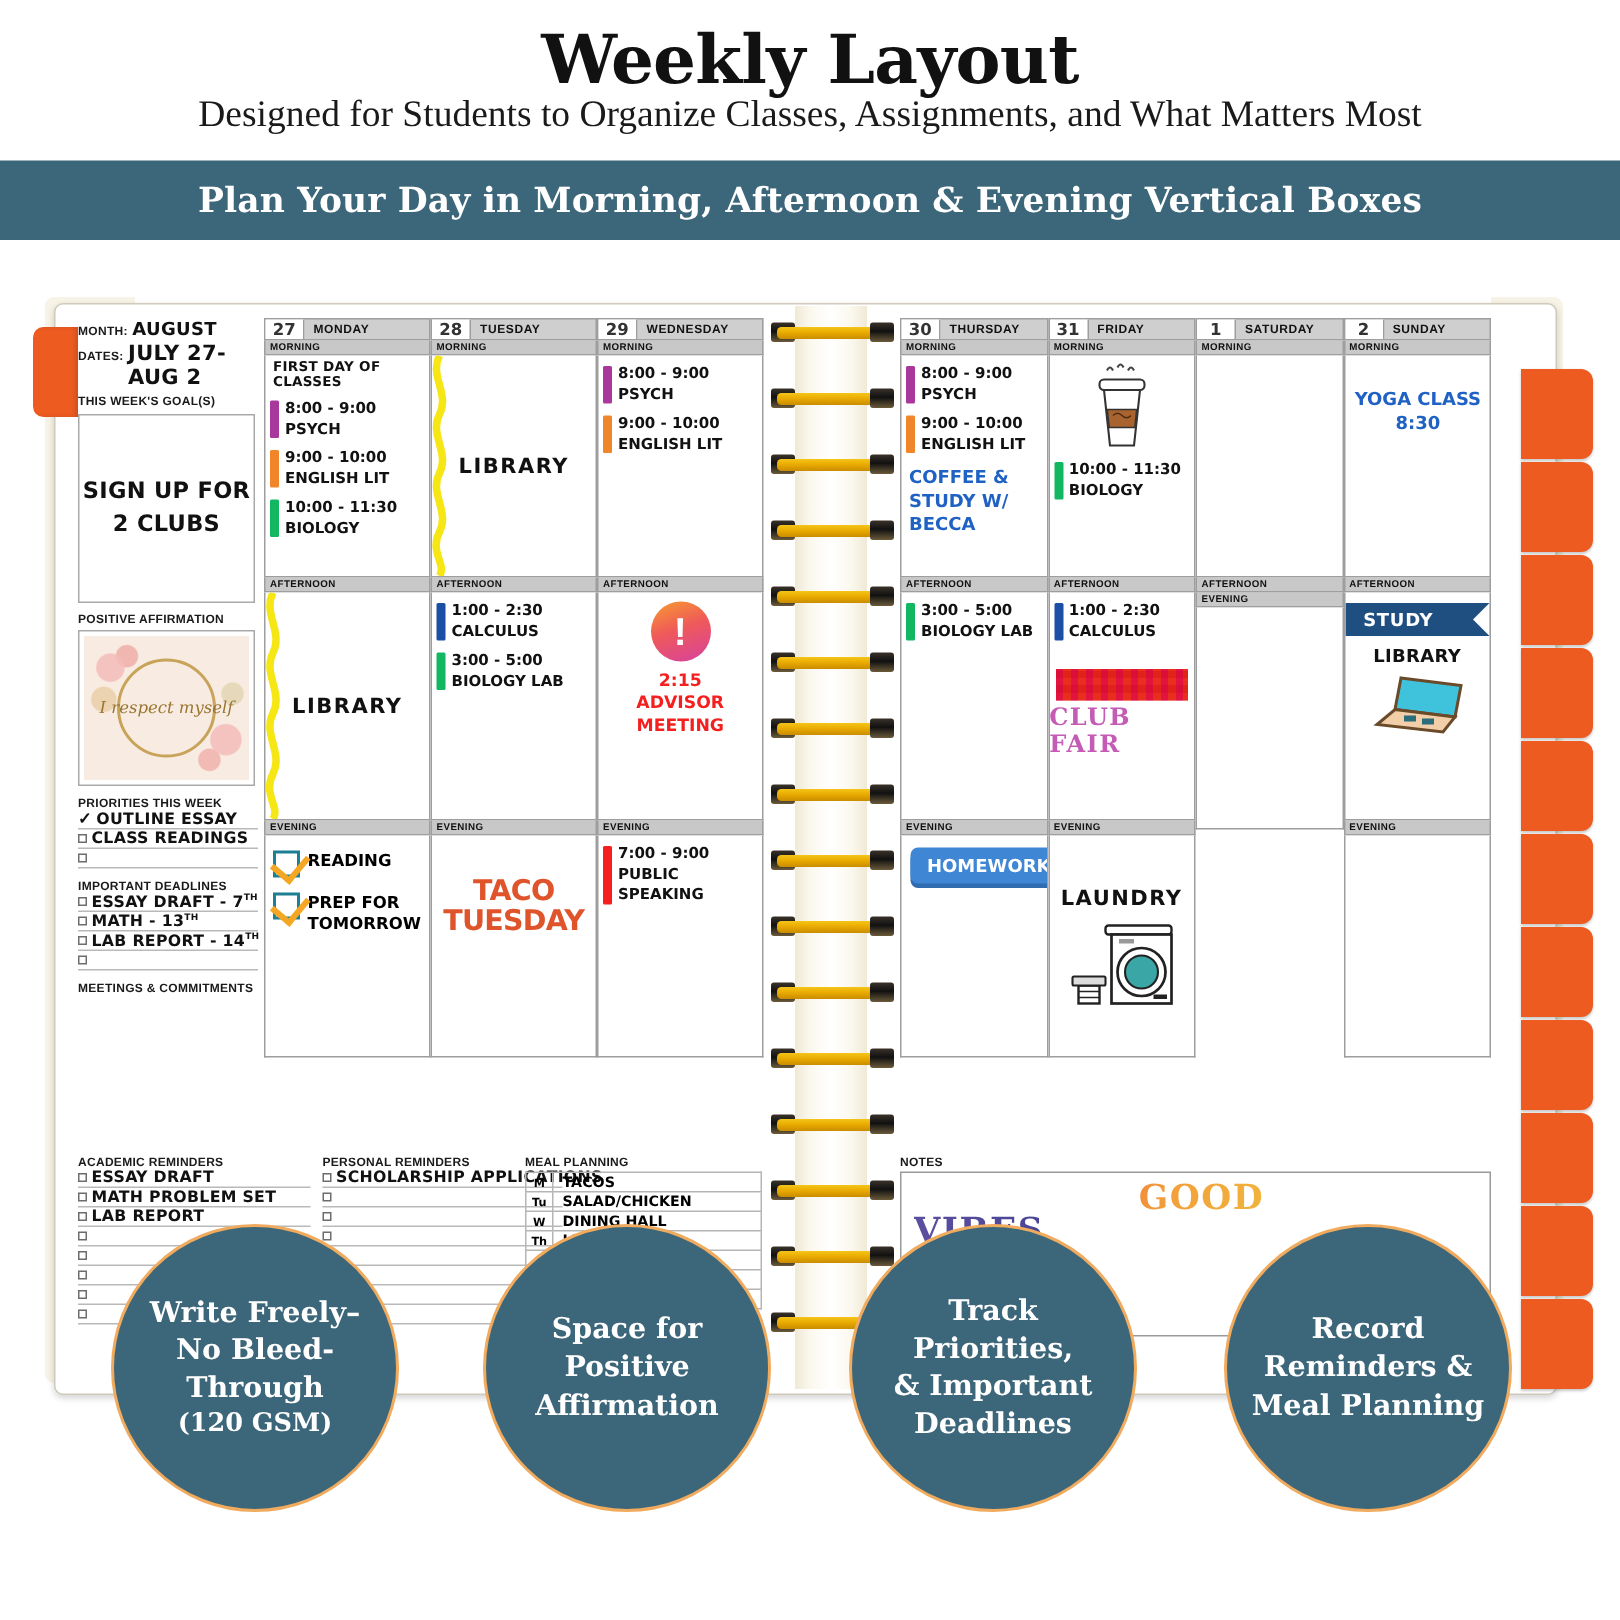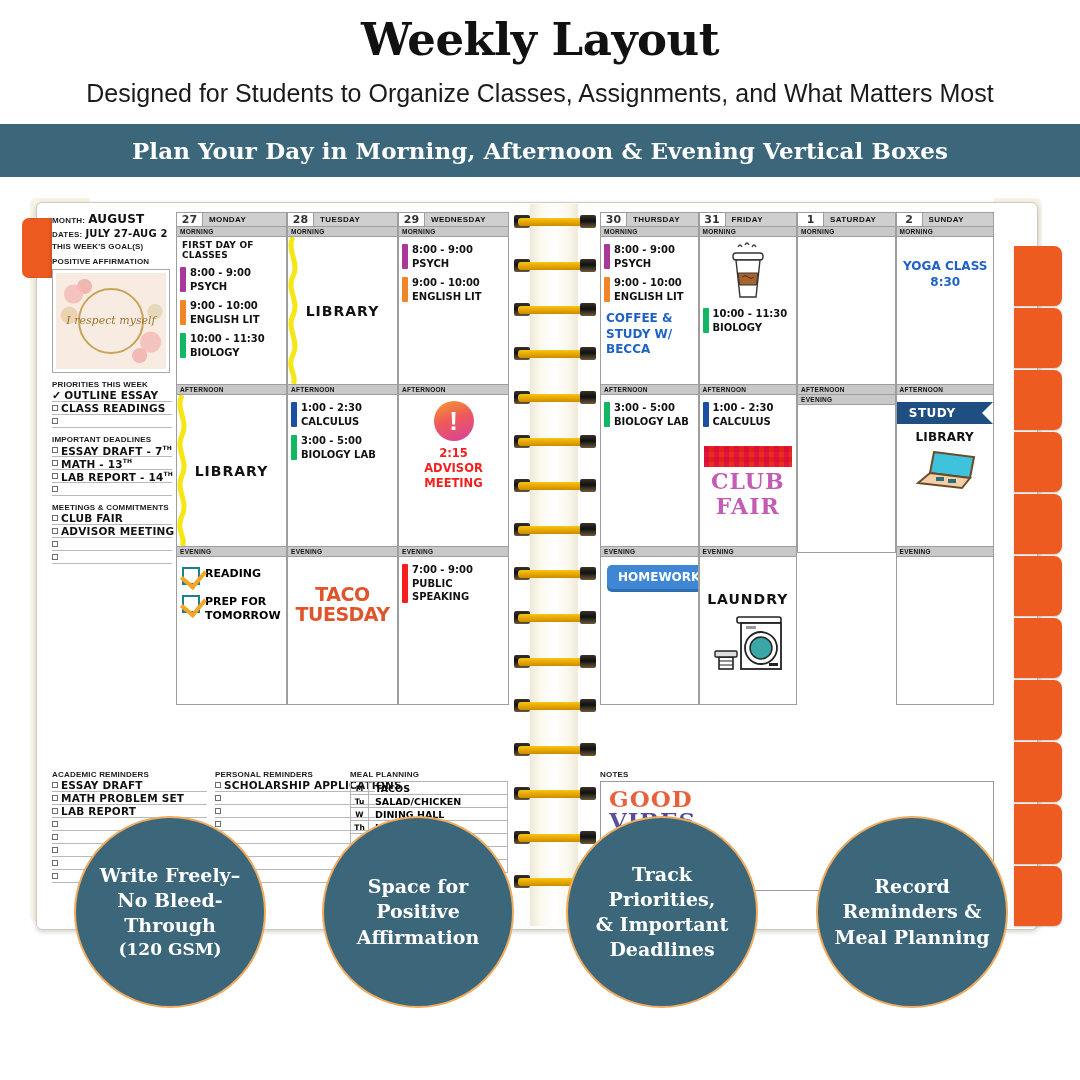--- a/index.html
+++ b/index.html
@@ -15,24 +15,23 @@
   .hdr { text-align:center; padding-top:16px; }
   .hdr-title {
     font-family:"DejaVu Serif", serif;
     font-weight:bold;
     font-size:45px;
     letter-spacing:-0.5px;
     color:#111111;
     line-height:1.05;
   }
   .hdr-sub {
-    font-family:Liberation Sans, sans-serif;
+    font-family:Liberation Serif, serif;
     font-size:25px;
     color:#1a1a1a;
-    margin-top:17px;
     line-height:1.1;
   }
   .band {
     margin-top:16px;
     background:#3c6679;
     height:53px;
     display:flex; align-items:center; justify-content:center;
   }
   .band-text {
     font-family:"DejaVu Serif", serif;
@@ -267,21 +266,21 @@
   .meal-tbl td.m { padding-left:6px; }
 
   
   .rdays { position:absolute; left:0; top:0; width:394px; }
   .notes-wrap { position:absolute; left:0; top:558px; width:394px; }
   .notes-box { border:1px solid #9a9a9a; height:110px; margin-top:2px; background:#fff; padding:6px 0 0 8px; }
   .gv1 {
     font-family:"DejaVu Serif", serif; font-weight:bold; font-size:23px;
     letter-spacing:1px; line-height:0.96;
     background:linear-gradient(100deg,#e8603c 0%,#e8603c 22%,#f2a03b 45%,#efc13c 72%,#8f4fa0 100%);
-    -webkit-background-clip:text; background-clip:text; color:transparent;
+    -webkit-background-clip:text; background-clip:text; color:transparent;text-align:center;
   }
   .gv2 {
     font-family:"DejaVu Serif", serif; font-weight:bold; font-size:23px;
     letter-spacing:1px; line-height:0.96;
     background:linear-gradient(95deg,#5b4fa0 0%,#3f3f8f 35%,#6b4fa5 62%,#b65fa8 100%);
     -webkit-background-clip:text; background-clip:text; color:transparent;
   }
 
   .hw-pill {
     display:inline-block; background:#3f86d4; color:#fff;
@@ -304,21 +303,21 @@
     font-family:"DejaVu Serif", serif; font-weight:bold; letter-spacing:1px;
   }
   .clubfair-band {
     width:88px; height:21px; margin:18px auto 0;
     background:
       repeating-linear-gradient(90deg, #f0487f 0 5px, #f7a23c 5px 10px),
       repeating-linear-gradient(0deg, #f0487f 0 5px, #e8356f 5px 10px);
     background-blend-mode:multiply;
   }
   .clubfair-txt {
-    text-align:center; color:#c45bb4; font-size:22px; line-height:1.15;
+    text-align:left; color:#c45bb4; font-size:16px; line-height:1.15;
     font-family:"DejaVu Serif", serif; font-weight:bold; letter-spacing:1px; margin-top:2px;
   }
 
   
   .badges { position:absolute; left:0; top:816px; width:1080px; height:220px; }
   .badge {
     position:absolute; width:192px; height:192px; border-radius:50%;
     background:#3c6679; border:2.5px solid #f0ab5e;
     display:flex; align-items:center; justify-content:center;
     text-align:center; color:#fff;
@@ -445,24 +444,27 @@
 
   <div class="lpage">
 
     <div class="sidebar">
       <div class="mrow">
         <span class="lbl">MONTH:</span>
         <span class="hand val">AUGUST</span>
       </div>
       <div class="mrow">
         <span class="lbl">DATES:</span>
-        <span class="hand" style="font-size:10px">JULY 27-AUG 2</span>
+        <span class="hand" style="font-size:14px">JULY 27-AUG 2</span>
       </div>
 
       <div class="lbl" style="margin-top:3px">THIS WEEK'S GOAL(S)</div>
+      <div class="goal-box">
+        <div class="hand goal-txt">SIGN UP FOR 2 CLUBS</div>
+      </div>
 
       <div class="lbl" style="margin-top:6px">POSITIVE AFFIRMATION</div>
       <div class="aff-box">
         <div class="aff-img">
           <div class="aff-ring"></div>
           <div class="aff-txt">I respect myself</div>
         </div>
       </div>
 
       <div class="lbl sec-title">PRIORITIES THIS WEEK</div>
@@ -495,38 +497,20 @@
             <span class="cbox"></span>
             <span class="hand chktxt">LAB REPORT - 14<sup>TH</sup></span>
           </div>
           <div class="chkline">
             <span class="cbox"></span>
             <span class="hand chktxt"></span>
           </div>
         </div>
 
       <div class="lbl sec-title">MEETINGS &amp; COMMITMENTS</div>
-      <div id="meetings-list">
-          <div class="chkline">
-            <span class="cbox"></span>
-            <span class="hand chktxt">CLUB FAIR</span>
-          </div>
-          <div class="chkline">
-            <span class="cbox"></span>
-            <span class="hand chktxt">ADVISOR MEETING</span>
-          </div>
-          <div class="chkline">
-            <span class="cbox"></span>
-            <span class="hand chktxt"></span>
-          </div>
-          <div class="chkline">
-            <span class="cbox"></span>
-            <span class="hand chktxt"></span>
-          </div>
-        </div>
     </div>
 
     <div class="days" id="days-left">
         <div class="daycol" style="left:0px;width:111px">
           <div class="day-hd">
             <div class="day-num">27</div>
             <div class="day-name">MONDAY</div>
           </div>
           <div class="slot-hd">MORNING</div>
           <div class="slot-body morn">

